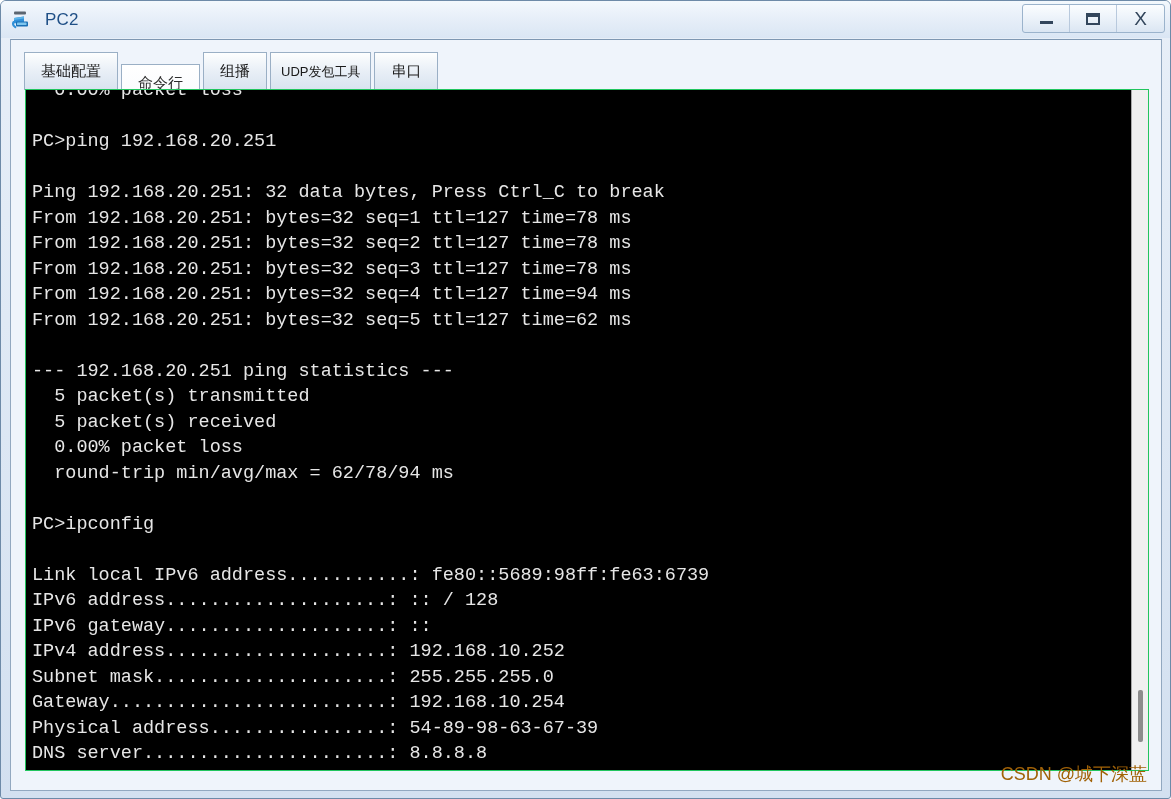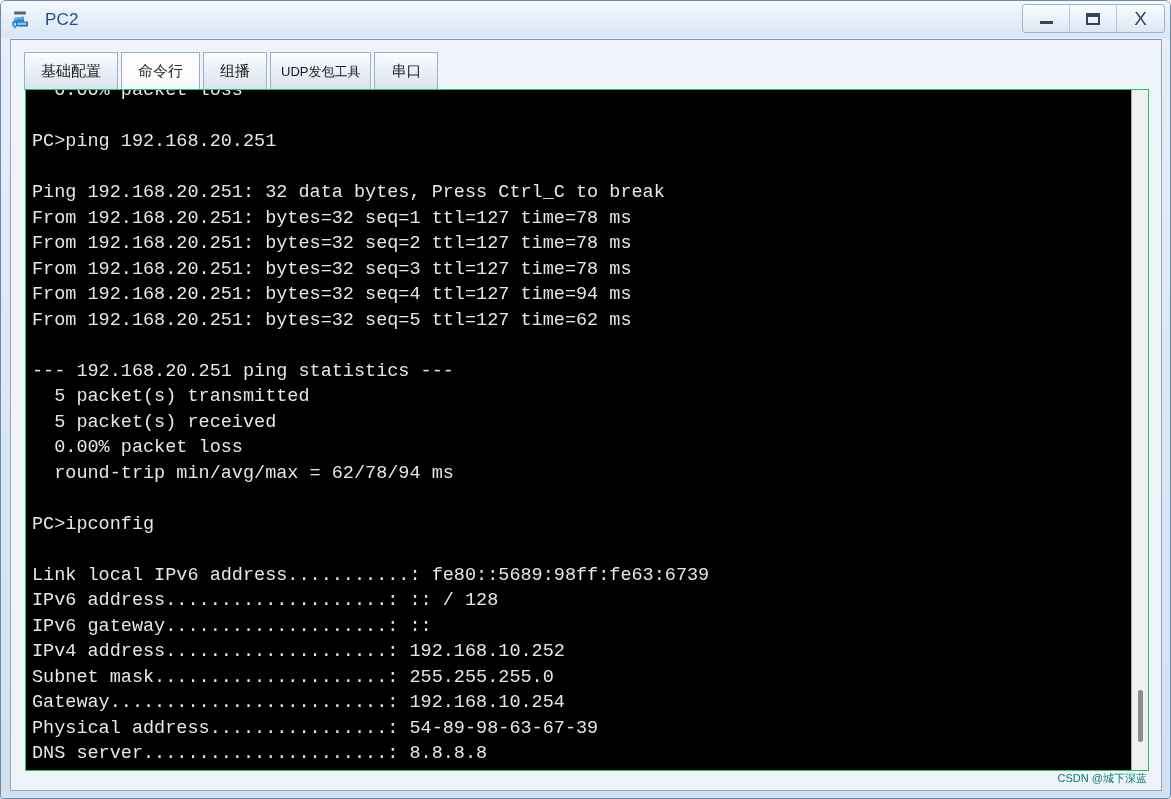--- a/index.html
+++ b/index.html
@@ -100,21 +100,21 @@
     border: 1px solid #92a8c0;
     border-top-color: #7e97b2;
   }
 
   
   #tabstrip {
     position: absolute;
     left: 13px; top: 12px;
     height: 38px;
     display: flex;
-    align-items: flex-end;
+    align-items: center;
   }
   .tab {
     height: 38px;
     min-width: 60px;
     padding: 0 16px;
     display: flex;
     align-items: center;
     justify-content: center;
     font-size: 15px;
     color: #1a1a1a;
@@ -181,22 +181,22 @@
     height: 52px;
     background: #8c8c8c;
     border-radius: 2px;
   }
 
   
   #watermark {
     position: absolute;
     right: 14px;
     bottom: 4px;
-    font-size: 11px;
-    color: #0f766e;
+    font-size: 18px;
+    color: #a16207;
     font-family: "Liberation Sans", sans-serif;
     white-space: nowrap;
     user-select: none;
   }
 </style>
 </head>
 <body>
 
 <div id="window">
 

